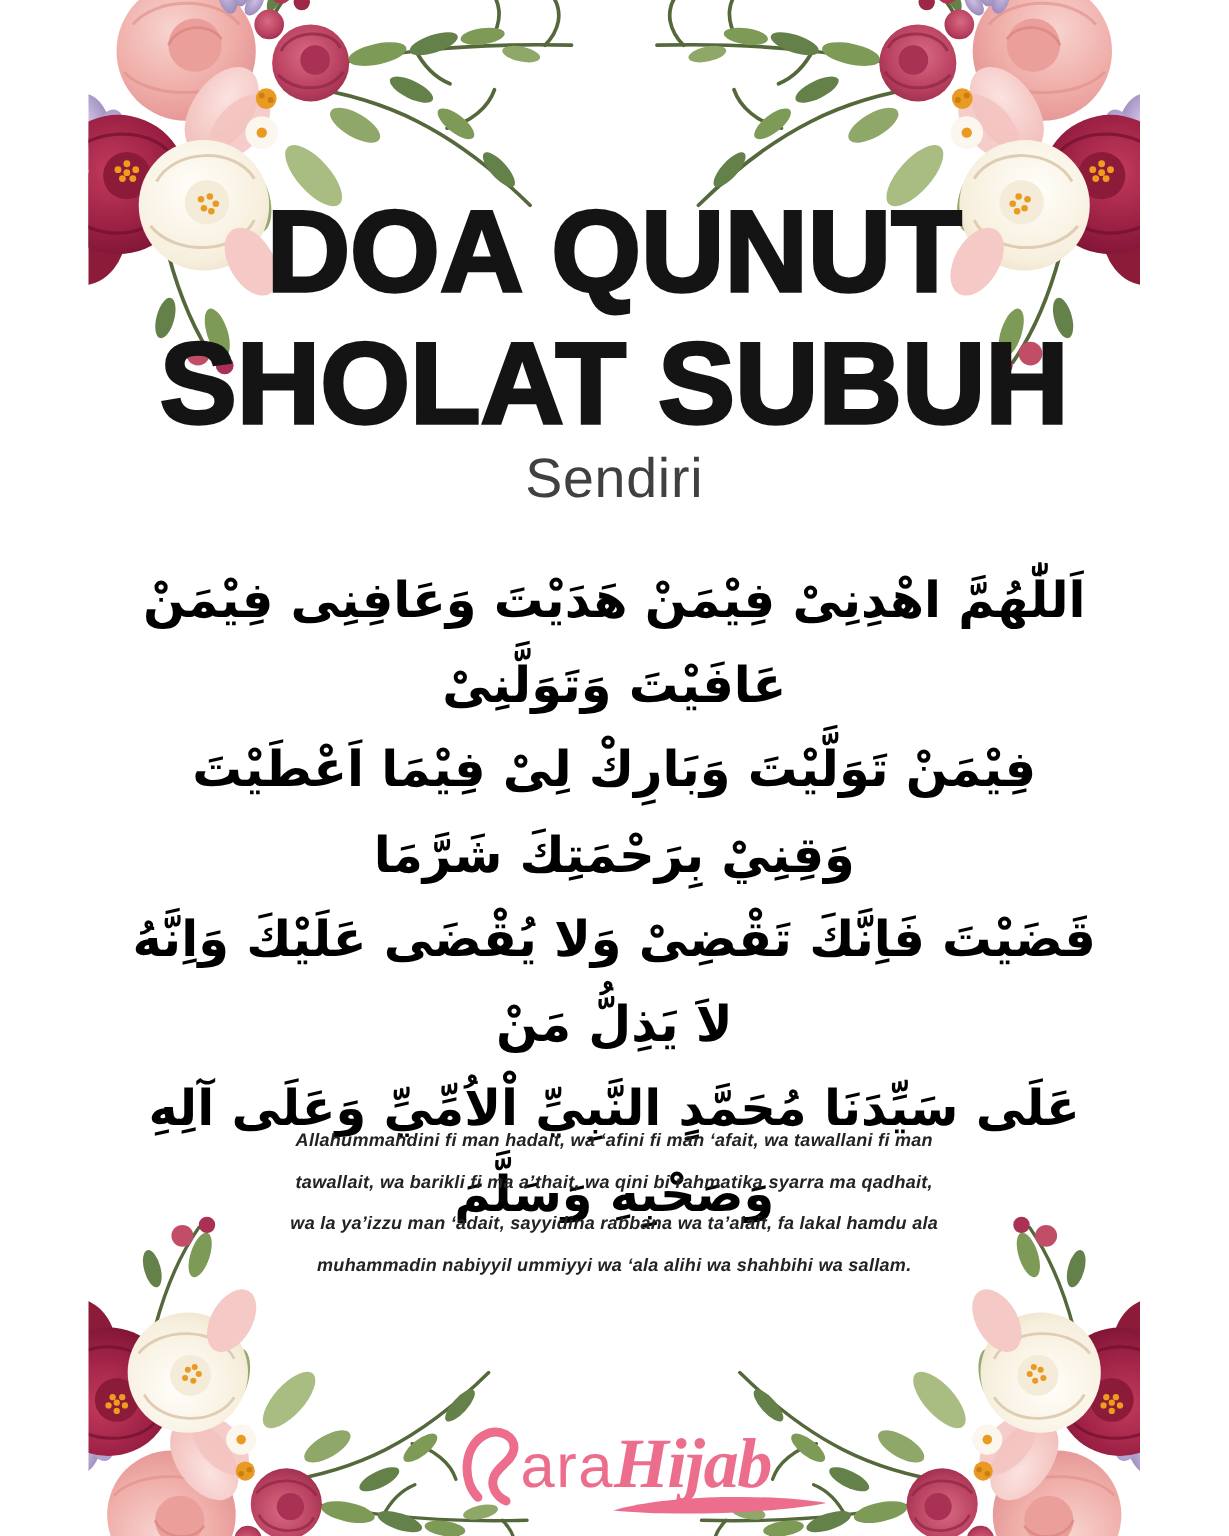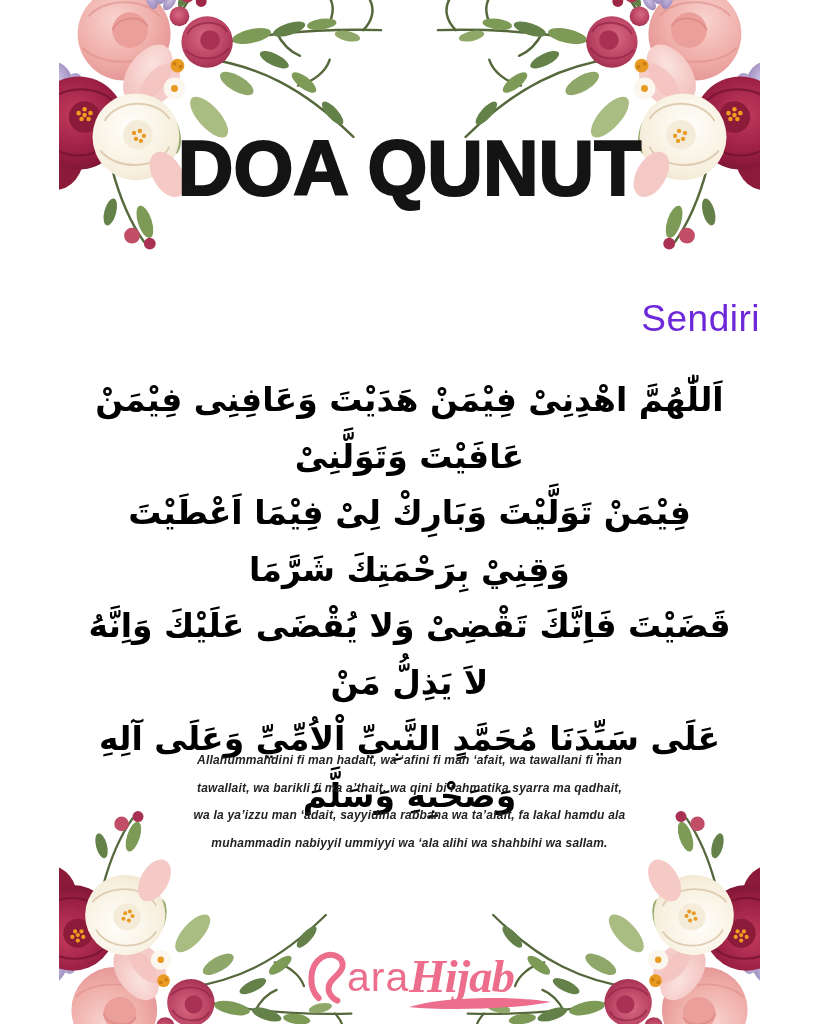--- a/index.html
+++ b/index.html
@@ -15,22 +15,22 @@
   .corner-tr{right:-10px;top:-14px;transform:scaleX(-1);}
   .corner-bl{left:-14px;bottom:-30px;transform:scaleY(-1);}
   .corner-br{right:-14px;bottom:-30px;transform:scale(-1,-1);}
   
   .title-block{position:absolute;top:124px;left:0;right:0;text-align:center;color:#141414;}
   .title-line{
     font-size:77px;line-height:88px;font-weight:700;letter-spacing:0;
     -webkit-text-stroke:2.2px #141414;
   }
   .subtitle{
-    position:absolute;top:298px;left:0;right:0;text-align:right;
-    font-size:37px;font-weight:400;color:#6d28d9;letter-spacing:.5px;
+    position:absolute;top:298px;left:0;right:0;text-align:center;
+    font-size:37px;font-weight:400;color:#404040;letter-spacing:.5px;
   }
   
   .arabic-block{
     position:absolute;top:372px;left:28px;right:28px;
     direction:rtl;text-align:center;color:#000;
     font-family:"DejaVu Sans",sans-serif;font-weight:700;
     font-size:33px;line-height:56.5px;
   }
   
   .translit-block{
@@ -208,20 +208,21 @@
       </svg>
   </div>
   <div class="corner corner-br">
     <svg width="310" height="256" viewBox="0 0 340 280">
         <use href="#bouquet"></use>
       </svg>
   </div>
 
   <div class="title-block">
     <div class="title-line">DOA QUNUT</div>
+    <div class="title-line">SHOLAT SUBUH</div>
   </div>
 
   <div class="subtitle">Sendiri</div>
 
   <div class="arabic-block" dir="rtl" lang="ar">
     <div>اَللّٰهُمَّ اهْدِنِىْ فِيْمَنْ هَدَيْتَ وَعَافِنِى فِيْمَنْ عَافَيْتَ وَتَوَلَّنِىْ</div>
     <div>فِيْمَنْ تَوَلَّيْتَ وَبَارِكْ لِىْ فِيْمَا اَعْطَيْتَ وَقِنِيْ بِرَحْمَتِكَ شَرَّمَا</div>
     <div>قَضَيْتَ فَاِنَّكَ تَقْضِىْ وَلا يُقْضَى عَلَيْكَ وَاِنَّهُ لاَ يَذِلُّ مَنْ</div>
     <div>عَلَى سَيِّدَنَا مُحَمَّدٍ النَّبِيِّ اْلاُمِّيِّ وَعَلَى آلِهِ وَصَحْبِهِ وَسَلَّمَ</div>
   </div>

